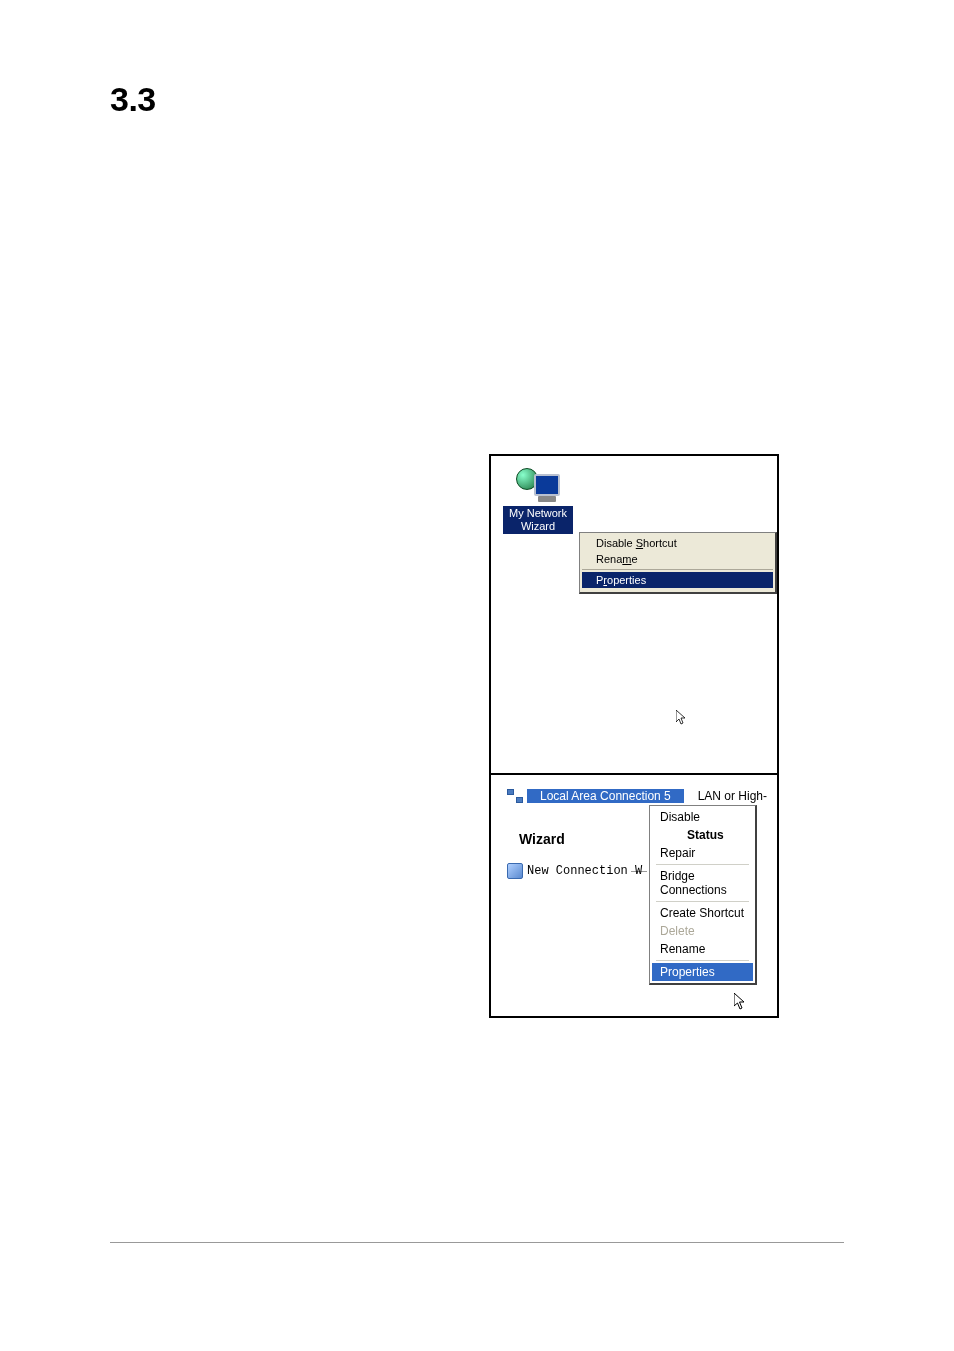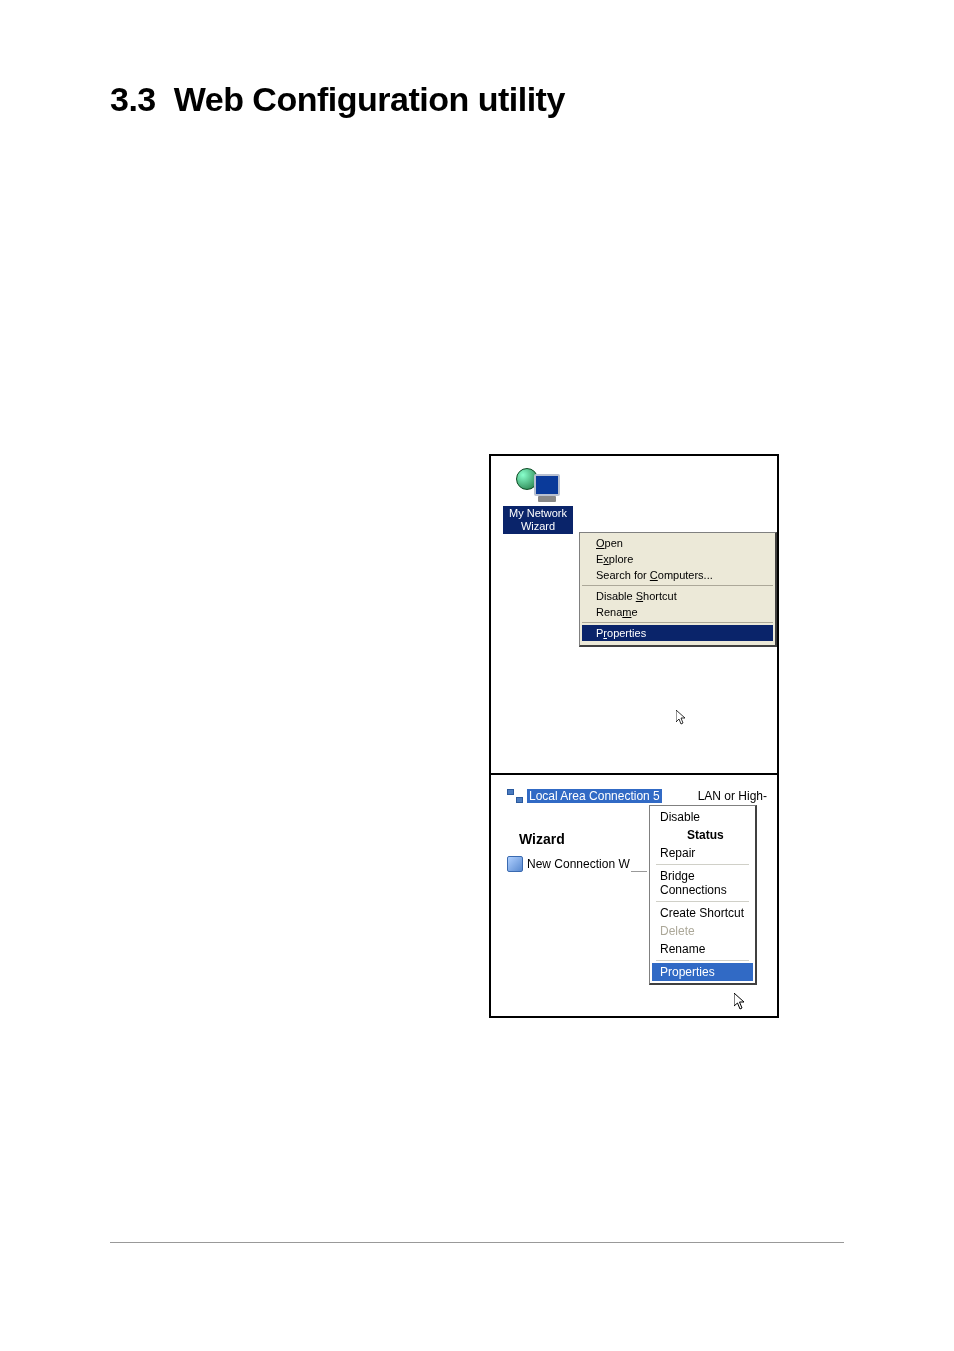--- a/index.html
+++ b/index.html
@@ -142,46 +142,47 @@
   .lac-icon {
     width: 16px; height: 14px;
     position: relative;
   }
   .lac-icon .mini { width:7px; height:6px; background:#4a7abf; border:1px solid #2a5a9f; position:absolute; }
   .lac-icon .mini.a { left:0; top:0; }
   .lac-icon .mini.b { right:0; bottom:0; }
   .lac-label {
     background: #316ac5;
     color: #fff;
-    padding: 0 2px;
+    padding: 0 13px;
     font-size: 12px;
   }
   .lan-text {
     position: absolute;
     right: 10px;
     top: 14px;
     font-size: 12px;
     color: #000;
   }
   .wizard-label {
     position: absolute;
     left: 28px;
     top: 56px;
     font-weight: 700;
     font-size: 14px;
     color: #000;
   }
   .newcon-row {
     position: absolute;
     left: 16px;
-    top: 81px;
+    top: 88px;
     display: flex;
     align-items: center;
     gap: 4px;
     font-size: 12px;
+    font-family: Liberation Mono, monospace;
   }
   .newcon-icon {
     width: 16px; height: 16px;
     background: linear-gradient(135deg,#b0d0ff,#5a8ad0);
     border: 1px solid #3a6ab0;
     border-radius: 2px;
   }
   .hr-left {
     position: absolute;
     left: 140px;
@@ -231,49 +232,37 @@
     bottom: 108px;
     border-top: 1px solid #999;
   }
 </style>
 </head>
 <body>
 
 <div class="page">
   <div class="heading">
     <span class="num">3.3</span>
-    <span class="title">Web Configuration utility</span>
   </div>
 </div>
 
 <div class="box1">
   <div class="desktop-icon">
     <div class="monitor-net">
       <div class="globe"></div>
       <div class="monitor"></div>
       <div class="monitor-base"></div>
     </div>
     <div class="icon-label">
       <span>My Network</span><br>
       <span>Wizard</span>
     </div>
   </div>
 
   <div class="ctx1">
-    <div class="grp">
-      <div class="item">
-        <span></span><span class="underline">O</span><span>pen</span>
-      </div>
-      <div class="item">
-        <span>E</span><span class="underline">x</span><span>plore</span>
-      </div>
-      <div class="item">
-        <span>Search for </span><span class="underline">C</span><span>omputers...</span>
-      </div>
-    </div>
     <div class="grp">
       <div class="item">
         <span>Disable </span><span class="underline">S</span><span>hortcut</span>
       </div>
       <div class="item">
         <span>Rena</span><span class="underline">m</span><span>e</span>
       </div>
     </div>
     <div class="grp">
       <div class="item sel">

